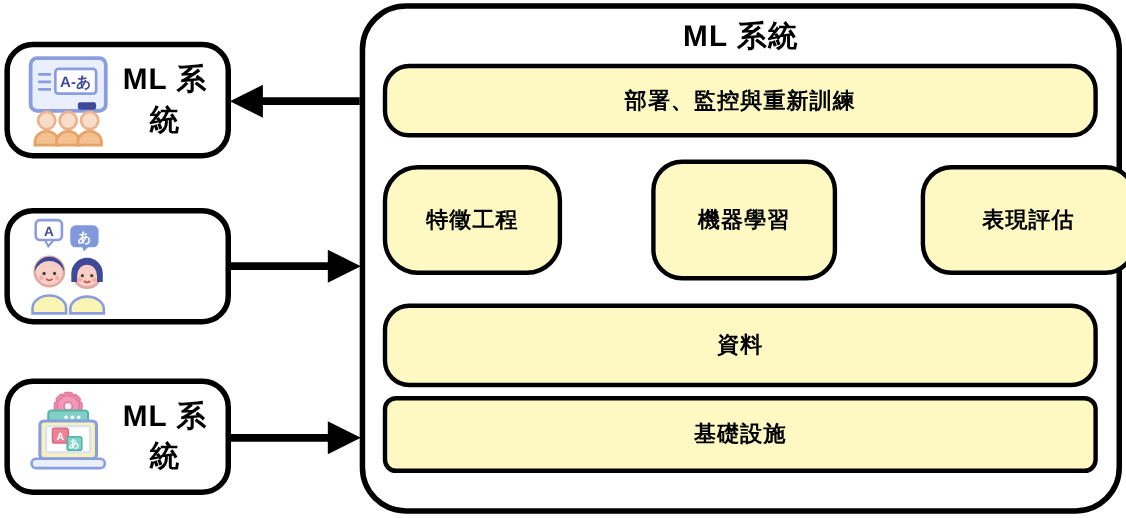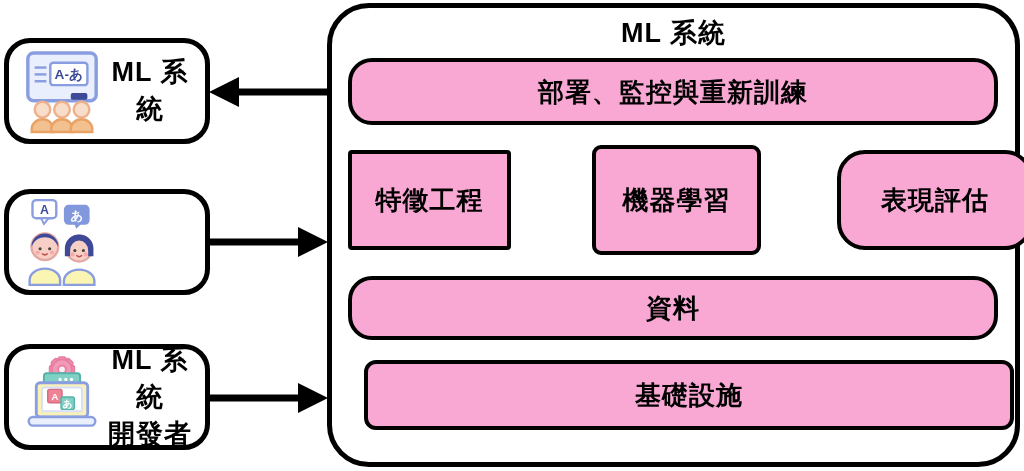--- a/index.html
+++ b/index.html
@@ -19,30 +19,30 @@
   .lnode .lbl { flex:1; text-align:center; font-size:27px; line-height:37px; letter-spacing:1px; }
   .n1 { top:38px; }  .n2 { top:189px; }  .n3 { top:344px; }
 
   
   .system {
     position:absolute; left:327px; top:3px; width:693px; height:464px;
     border:5px solid #000; border-radius:42px; background:#fff; box-sizing:border-box;
   }
   .sys-title { position:absolute; top:7px; left:0; right:0; text-align:center; font-size:27px; letter-spacing:1px; }
   .sbox {
-    position:absolute; border:4px solid #000; background:#f9a8d4; box-sizing:border-box;
+    position:absolute; border:4px solid #000; background:#fef9c3; box-sizing:border-box;
     display:flex; flex-direction:column; align-items:center; justify-content:center;
-    text-align:center; font-size:26px; line-height:34px; letter-spacing:1px;
+    text-align:center; font-size:20px; line-height:34px; letter-spacing:1px;
   }
   .b-deploy { left:16px; top:50px;  width:650px; height:67px;  border-radius:24px; }
-  .b-feat   { left:16px; top:142px; width:163px; height:100px; border-radius:4px; }
-  .b-ml     { left:260px;top:137px; width:169px; height:110px; border-radius:9px;text-align:center; }
+  .b-feat   { left:16px; top:142px; width:163px; height:100px; border-radius:32px; }
+  .b-ml     { left:260px;top:137px; width:169px; height:110px; border-radius:28px;text-align:center; }
   .b-eval   { left:505px;top:142px; width:196px; height:100px; border-radius:28px; }
-  .b-data   { left:16px; top:268px; width:650px; height:64px;  border-radius:24px; }
-  .b-infra  { left:32px; top:352px; width:650px; height:70px;  border-radius:12px; }
+  .b-data   { left:16px; top:268px; width:650px; height:76px;  border-radius:24px; }
+  .b-infra  { left:16px; top:352px; width:650px; height:70px;  border-radius:12px; }
 
   .arrows { position:absolute; left:0; top:0; width:1024px; height:471px; pointer-events:none; }
 
   svg text { font-family:"Liberation Sans","DejaVu Sans",sans-serif; font-weight:700; }
 </style>
 </head>
 <body>
 
 <div class="canvas">
 
@@ -119,21 +119,20 @@
         <rect x="21" y="35" width="42" height="25" rx="2" fill="#ffffff" stroke="#d7e0f6" stroke-width="2"></rect>
         <rect x="27" y="37" width="15" height="14" rx="2" fill="#ef8396" stroke="#d96a80" stroke-width="1.5"></rect>
         <text x="34.5" y="48" font-size="10" text-anchor="middle" fill="#ffffff">A</text>
         <rect x="41" y="45" width="14" height="13" rx="2" fill="#7fd0c5" stroke="#57b3a6" stroke-width="1.5"></rect>
         <text x="48" y="55" font-size="10" text-anchor="middle" fill="#ffffff">あ</text>
         <rect x="7" y="66" width="70" height="9" rx="4.5" fill="#e9effc" stroke="#8a9de0" stroke-width="2.5"></rect>
       </svg>
     </span>
     <span class="lbl">
       <span>ML 系統</span><br>
-      <span>開發者</span>
     </span>
   </div>
 
   <div class="system">
     <div class="sys-title">ML 系統</div>
     <div class="sbox b-deploy">
       <span>部署、監控與重新訓練</span>
     </div>
     <div class="sbox b-feat">
       <span>特徵工程</span>

